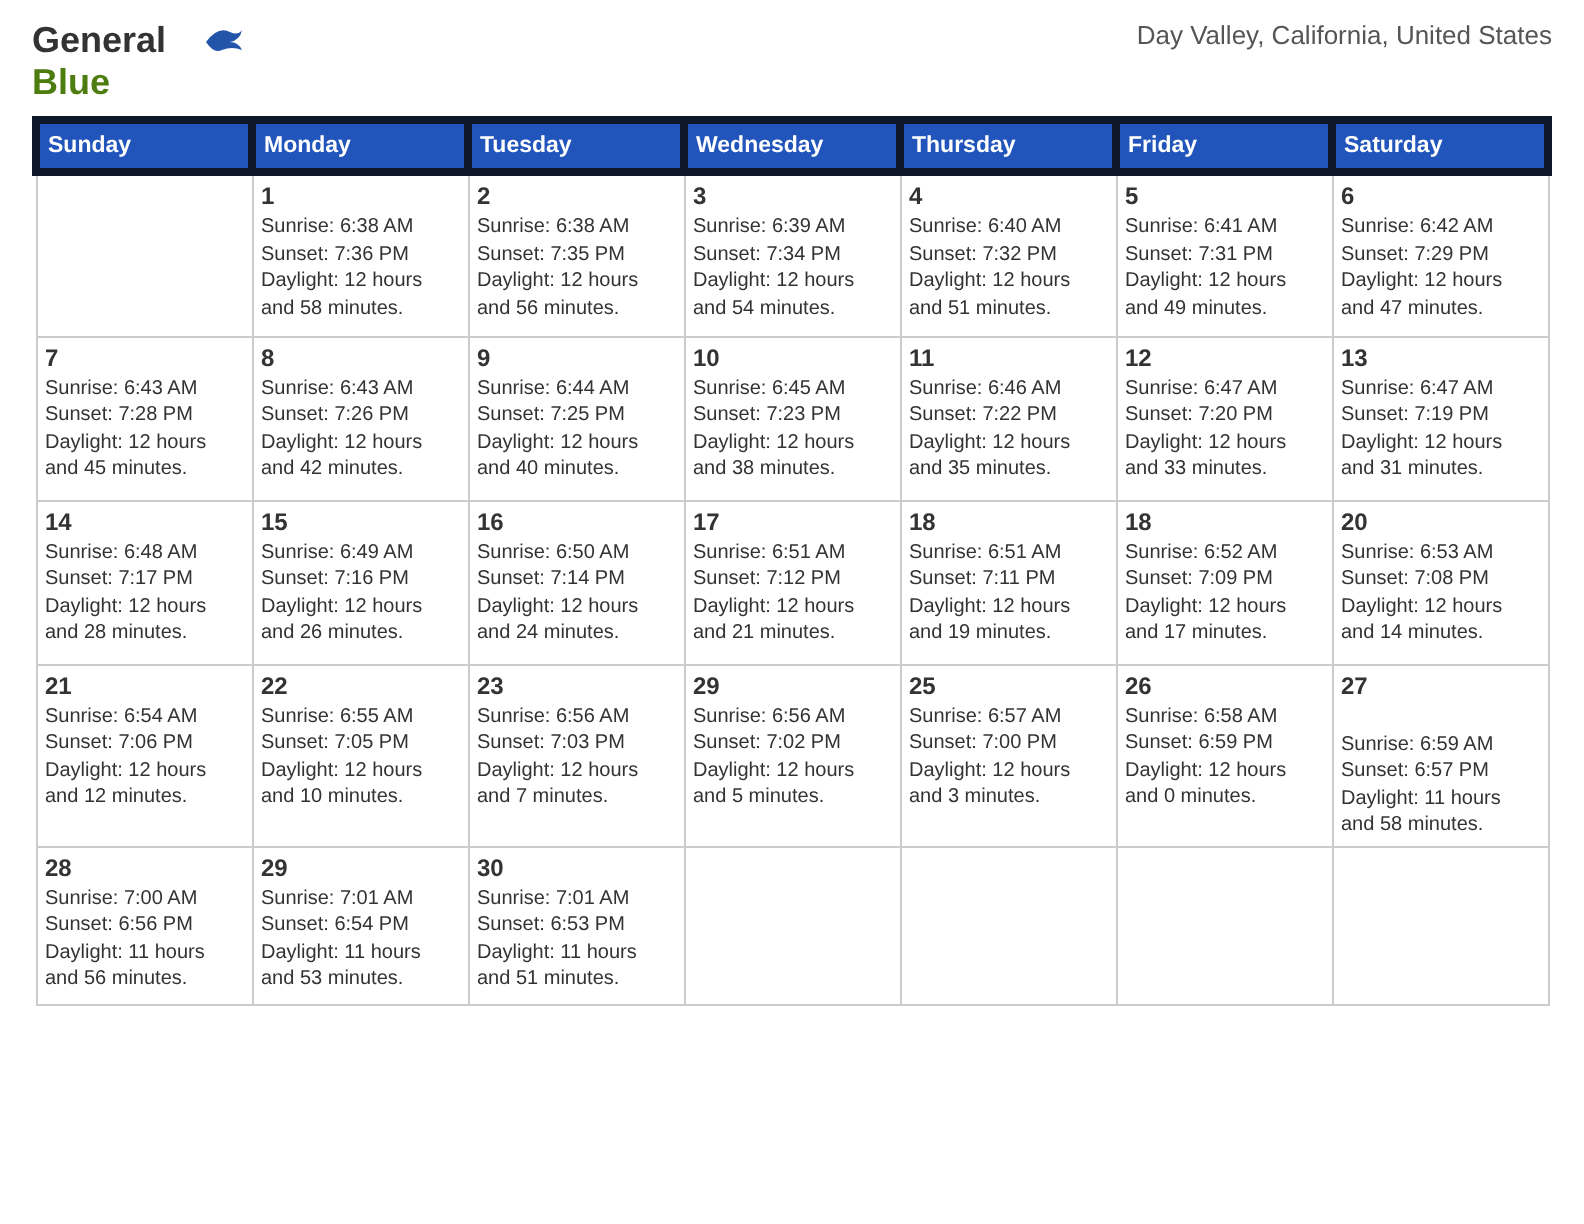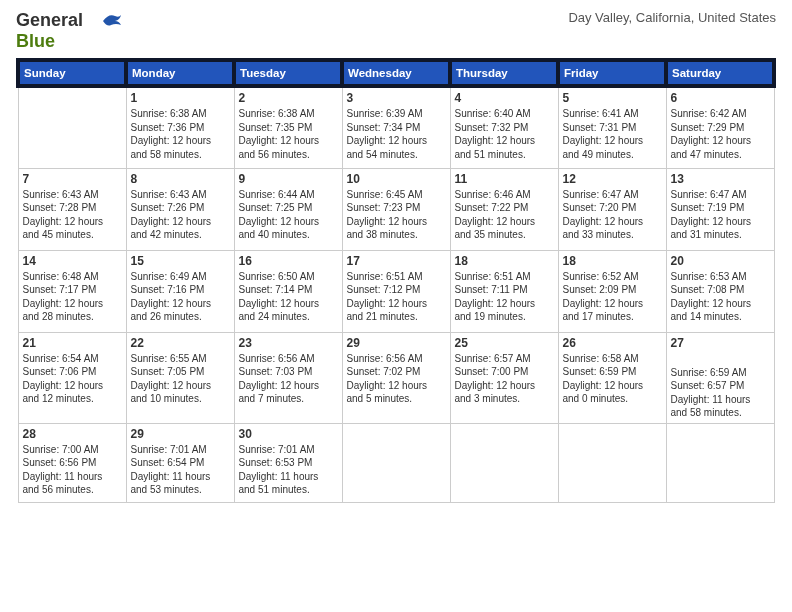--- a/index.html
+++ b/index.html
@@ -264,21 +264,21 @@
           <td>
             <span class="day-num">18</span>
             <div class="day-info" style="white-space: pre-line;">Sunrise: 6:51 AM
 Sunset: 7:11 PM
 Daylight: 12 hours
 and 19 minutes.</div>
           </td>
           <td>
             <span class="day-num">18</span>
             <div class="day-info" style="white-space: pre-line;">Sunrise: 6:52 AM
-Sunset: 2:09 PM
+Sunset: 7:09 PM
 Daylight: 12 hours
 and 17 minutes.</div>
           </td>
           <td>
             <span class="day-num">20</span>
             <div class="day-info" style="white-space: pre-line;">Sunrise: 6:53 AM
 Sunset: 7:08 PM
 Daylight: 12 hours
 and 14 minutes.</div>
           </td>

